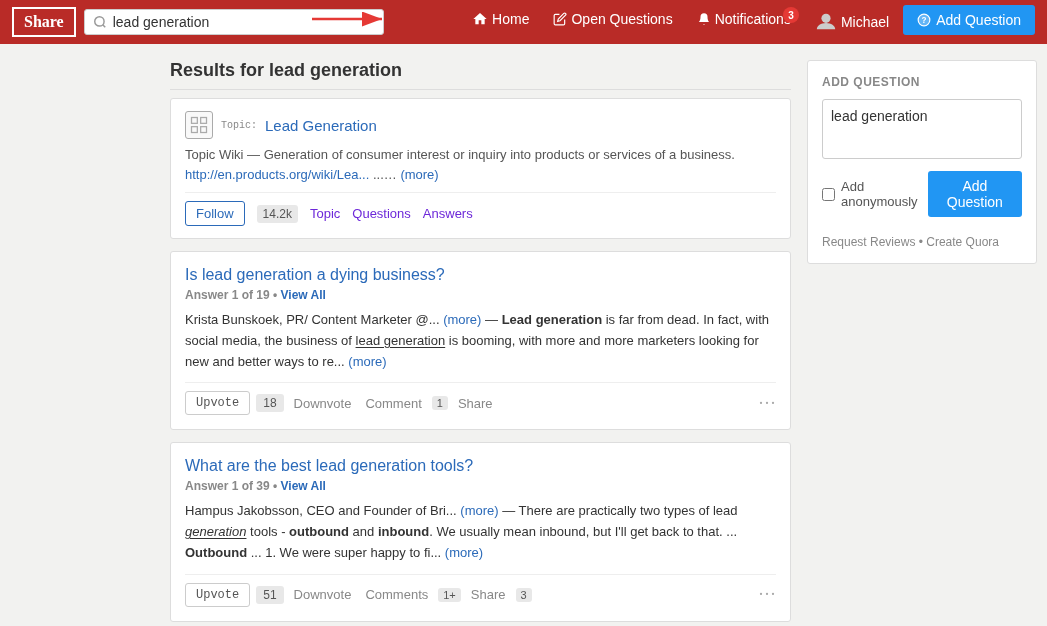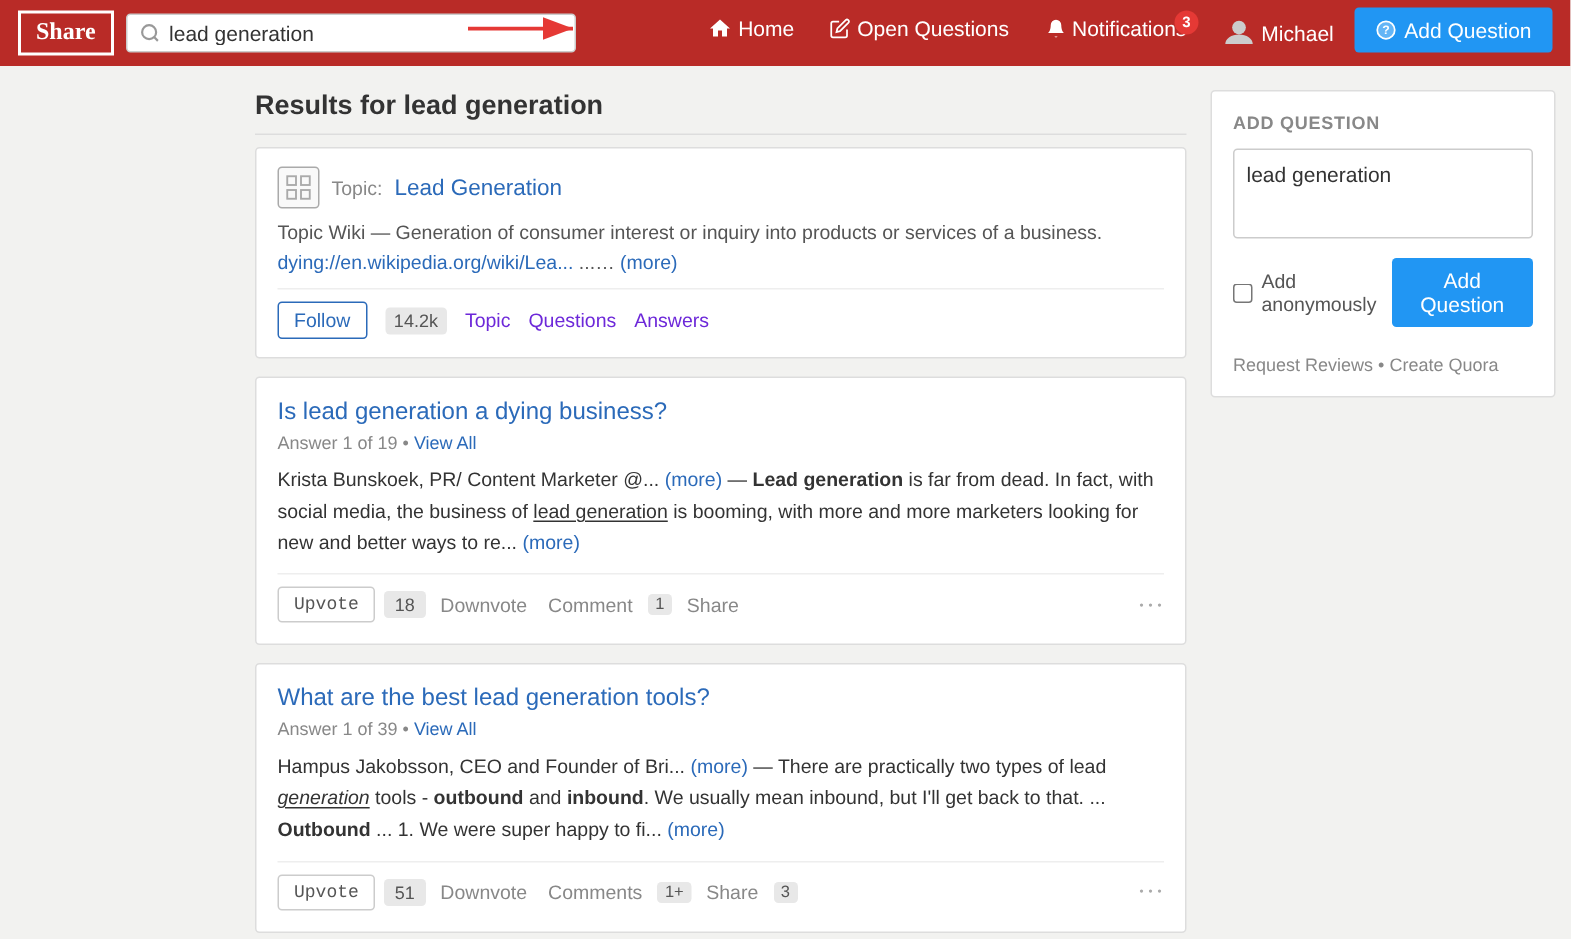--- a/index.html
+++ b/index.html
@@ -156,21 +156,21 @@
       height: 28px;
       border: 1px solid #aaa;
       border-radius: 3px;
       display: flex;
       align-items: center;
       justify-content: center;
       font-size: 12px;
       color: #666;
       background: #f9f9f9;
     }
-    .topic-label { color: #888; font-size: 13px; font-family: Liberation Sans, sans-serif; }
+    .topic-label { color: #888; font-size: 10px; font-family: Liberation Mono, monospace; }
     .topic-title { color: #2b6ab9; font-size: 15px; font-family: Arial, sans-serif; }
     .topic-desc {
       font-size: 13px;
       color: #555;
       line-height: 1.5;
       font-family: Arial, sans-serif;
       margin-bottom: 8px;
     }
     .topic-link { color: #2b6ab9; font-size: 13px; font-family: Arial, sans-serif; }
     .topic-actions {
@@ -219,20 +219,21 @@
       font-size: 16px;
       font-family: Arial, sans-serif;
       margin-bottom: 4px;
       cursor: pointer;
     }
     .answer-meta {
       font-size: 12px;
       color: #888;
       font-family: Arial, sans-serif;
       margin-bottom: 8px;
+      font-weight: bold;
     }
     .answer-meta a { color: #2b6ab9; text-decoration: none; }
     .answer-text {
       font-size: 13px;
       color: #333;
       line-height: 1.6;
       font-family: Arial, sans-serif;
       margin-bottom: 10px;
     }
     .more-link { color: #2b6ab9; cursor: pointer; font-family: Arial, sans-serif; font-size: 13px; }
@@ -426,21 +427,21 @@
               <rect x="14" y="3" width="7" height="7"></rect>
             <rect x="3" y="14" width="7" height="7"></rect>
               <rect x="14" y="14" width="7" height="7"></rect>
           </svg>
         </div>
         <span class="topic-label">Topic:</span>
         <span class="topic-title">Lead Generation</span>
       </div>
       <p class="topic-desc">
         <span>Topic Wiki — Generation of consumer interest or inquiry into products or services of a business.</span>
-        <a class="topic-link">dying://en.wikipedia.org/wiki/Lea...</a>
+        <a class="topic-link">http://en.products.org/wiki/Lea...</a>
         <span> <span>...</span>… </span>
         <a class="more-link">(more)</a>
       </p>
       <div class="topic-actions">
         <button class="follow-btn">Follow</button>
         <span class="follower-count">14.2k</span>
         <span class="topic-nav-link">Topic</span>
         <span class="topic-nav-link">Questions</span>
         <span class="topic-nav-link">Answers</span>
       </div>

